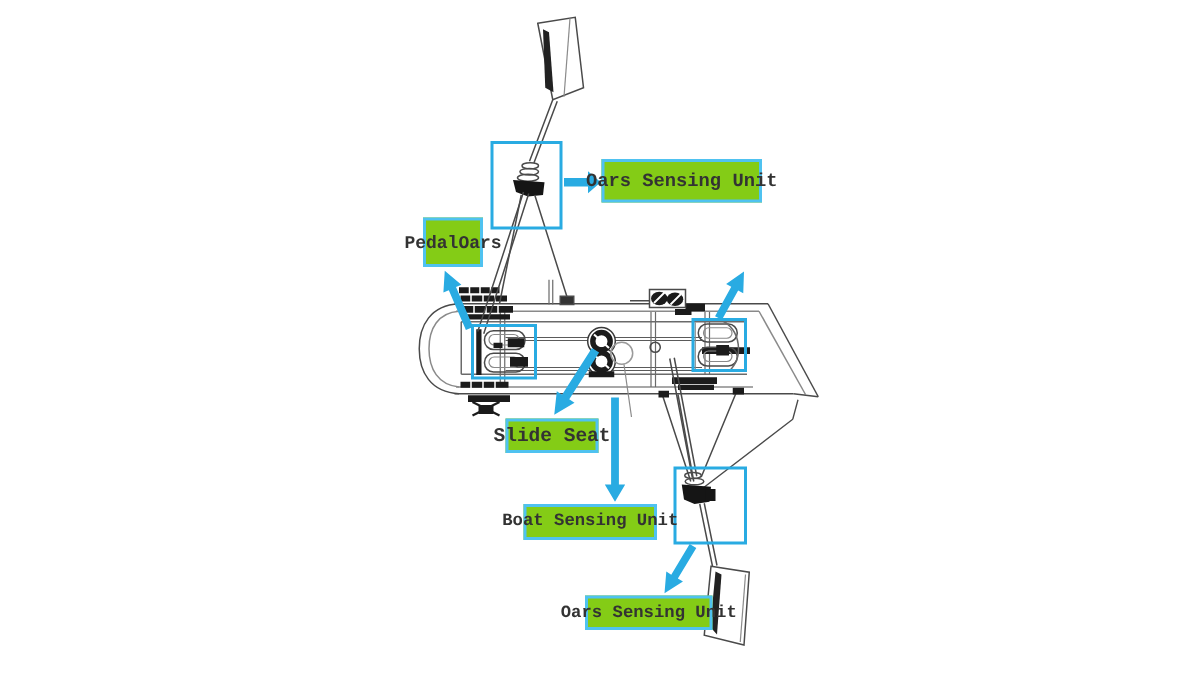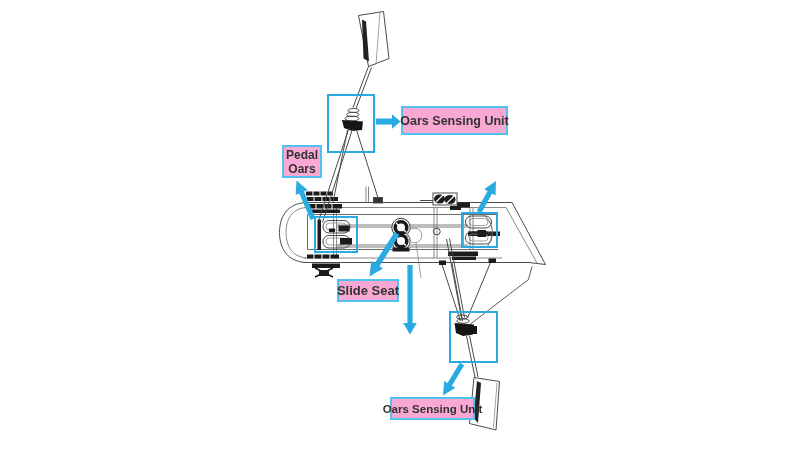--- a/index.html
+++ b/index.html
@@ -5,27 +5,27 @@
   html,body{margin:0;padding:0;}
   body{
     width:800px;height:450px;position:relative;overflow:hidden;
     background:#ffffff;
     font-family:"Liberation Sans","DejaVu Sans",sans-serif;
   }
   #stage{position:absolute;left:0;top:0;width:800px;height:450px;}
   svg{position:absolute;left:0;top:0;}
   .label{
     position:absolute;box-sizing:border-box;
-    background:#f9a8d4;border:2px solid #4fc2f0;
+    background:#84cc16;border:2px solid #4fc2f0;
     color:#333333;font-weight:600;font-size:12px;
     display:flex;align-items:center;justify-content:center;
-    white-space:nowrap;line-height:14px;text-align:center;
+    white-space:nowrap;line-height:14px;text-align:center;font-family:Liberation Mono, monospace;
   }
   #lbl-oars-top   {left:401px;top:106px;width:107px;height:29px;font-size:12.5px;}
-  #lbl-pedal-left {left:282px;top:145px;width:40px;height:33px;flex-direction:column;font-size:12px;justify-content:center;}
+  #lbl-pedal-left {left:282px;top:145px;width:40px;height:33px;flex-direction:row;font-size:12px;justify-content:center;}
   #lbl-pedal-right{left:447px;top:153px;width:71px;height:25px;font-size:12px;}
   #lbl-slide      {left:337px;top:279px;width:62px;height:23px;font-size:13px;}
   #lbl-boat       {left:349px;top:336px;width:89px;height:24px;font-size:11.5px;}
   #lbl-oars-bot   {left:390px;top:397px;width:85px;height:23px;font-size:11.5px;}
 </style>
 </head>
 <body>
 
 <div id="stage">
 
@@ -163,16 +163,17 @@
   <div class="label" id="lbl-oars-top">Oars Sensing Unit</div>
 
   <div class="label" id="lbl-pedal-left">
     <span>Pedal</span>
     <span>Oars</span>
   </div>
 
 
   <div class="label" id="lbl-slide">Slide Seat</div>
 
+  <div class="label" id="lbl-boat">Boat Sensing Unit</div>
 
   <div class="label" id="lbl-oars-bot">Oars Sensing Unit</div>
 
 </div>
 
 </body></html>

